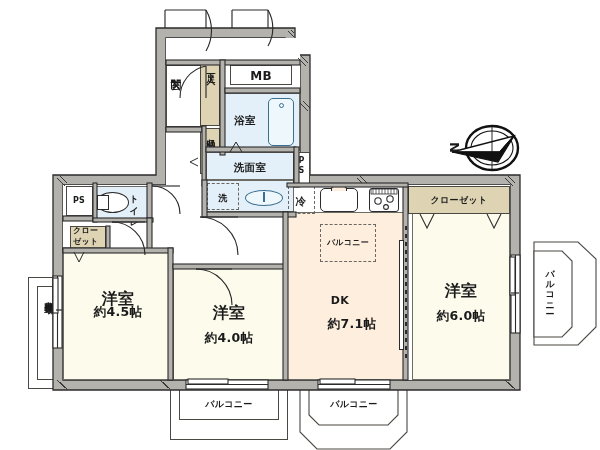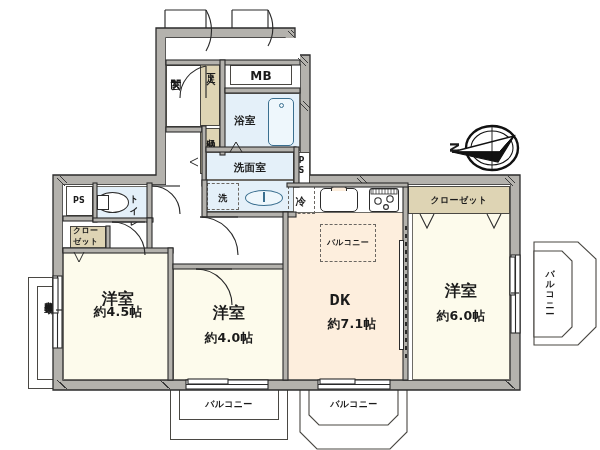--- a/index.html
+++ b/index.html
@@ -21,21 +21,21 @@
        font-family:"DejaVu Sans","Liberation Sans",sans-serif;
        line-height:1;letter-spacing:.3px;}
   .ctr{transform:translate(-50%,-50%);text-align:center;}
   .vert{writing-mode:vertical-rl;text-orientation:upright;letter-spacing:1px;}
 
   .name{font-size:16px;font-weight:700;}
   .area{font-size:12.5px;font-weight:700;}
   .sm{font-size:10.5px;font-weight:700;}
   .xs{font-size:9px;font-weight:700;}
   .xxs{font-size:8px;font-weight:700;}
-  .dkname{font-size:17px;font-weight:700;font-family:Liberation Mono, monospace;}
+  .dkname{font-size:11px;font-weight:700;}
   .mb{font-size:12px;font-weight:700;}
 
   svg{position:absolute;left:0;top:0;overflow:visible;pointer-events:none;}
 </style>
 </head>
 <body>
 
 <div id="plan">
 
   <div class="abs bal" style="left:28px;top:277px;width:55px;height:112px;"></div>

